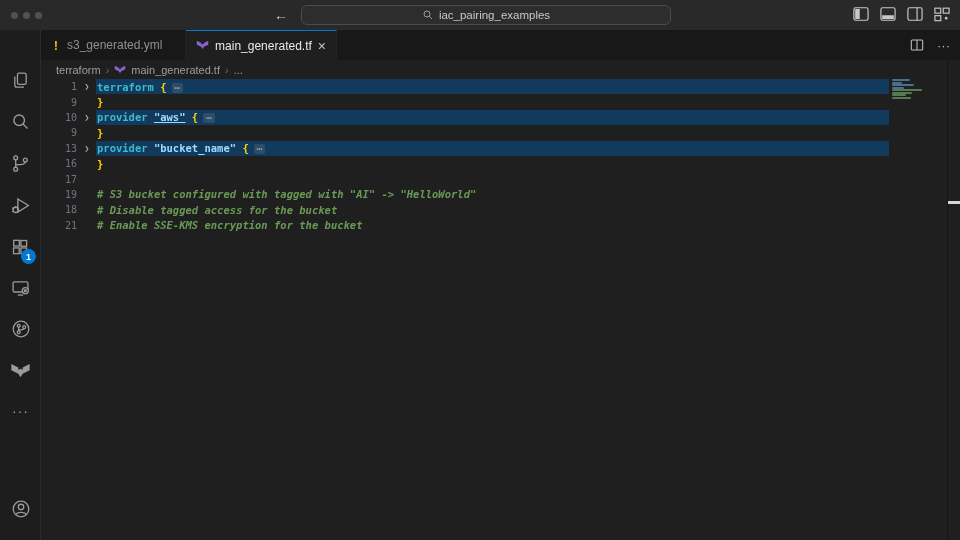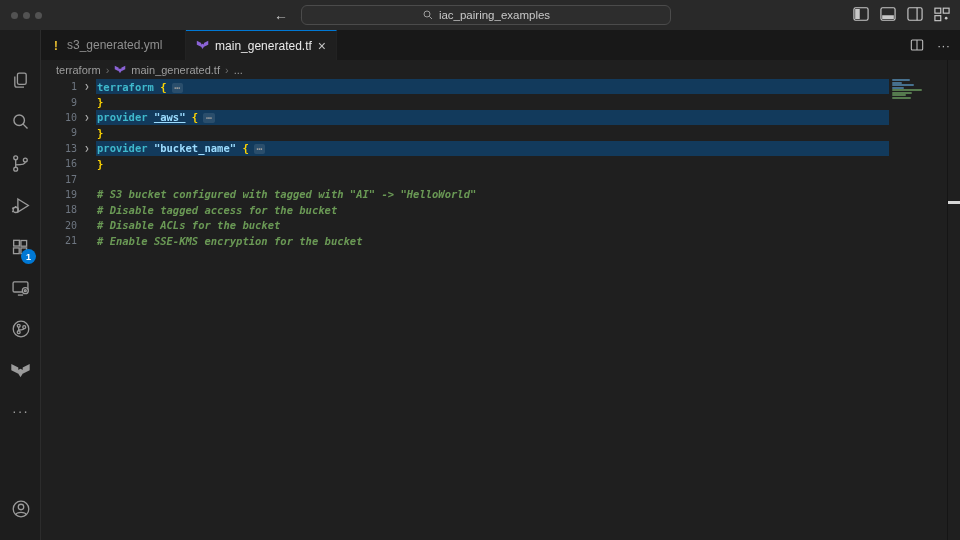--- a/index.html
+++ b/index.html
@@ -281,25 +281,20 @@
         <div class="num">19</div>
         <div class="chev"></div>
         <div class="code"><span class="tk-comment"># S3 bucket configured with tagged with "AI" -&gt; "HelloWorld"</span></div>
       </div>
       <div class="row">
         <div class="num">18</div>
         <div class="chev"></div>
         <div class="code"><span class="tk-comment"># Disable tagged access for the bucket</span></div>
       </div>
       <div class="row">
-        <div class="num">20</div>
-        <div class="chev"></div>
-        <div class="code"><span class="tk-comment"># Disable ACLs for the bucket</span></div>
-      </div>
-      <div class="row">
         <div class="num">21</div>
         <div class="chev"></div>
         <div class="code"><span class="tk-comment"># Enable SSE-KMS encryption for the bucket</span></div>
       </div>
     </div>
 </div>
 
 <div id="minimap">
     <div class="sliver" style="top: 0px; left: 2px; width: 18px; height: 2px; background: rgb(70, 112, 142);"></div>
     <div class="sliver" style="top: 2.5px; left: 2px; width: 10px; height: 2px; background: rgb(70, 112, 142);"></div>

